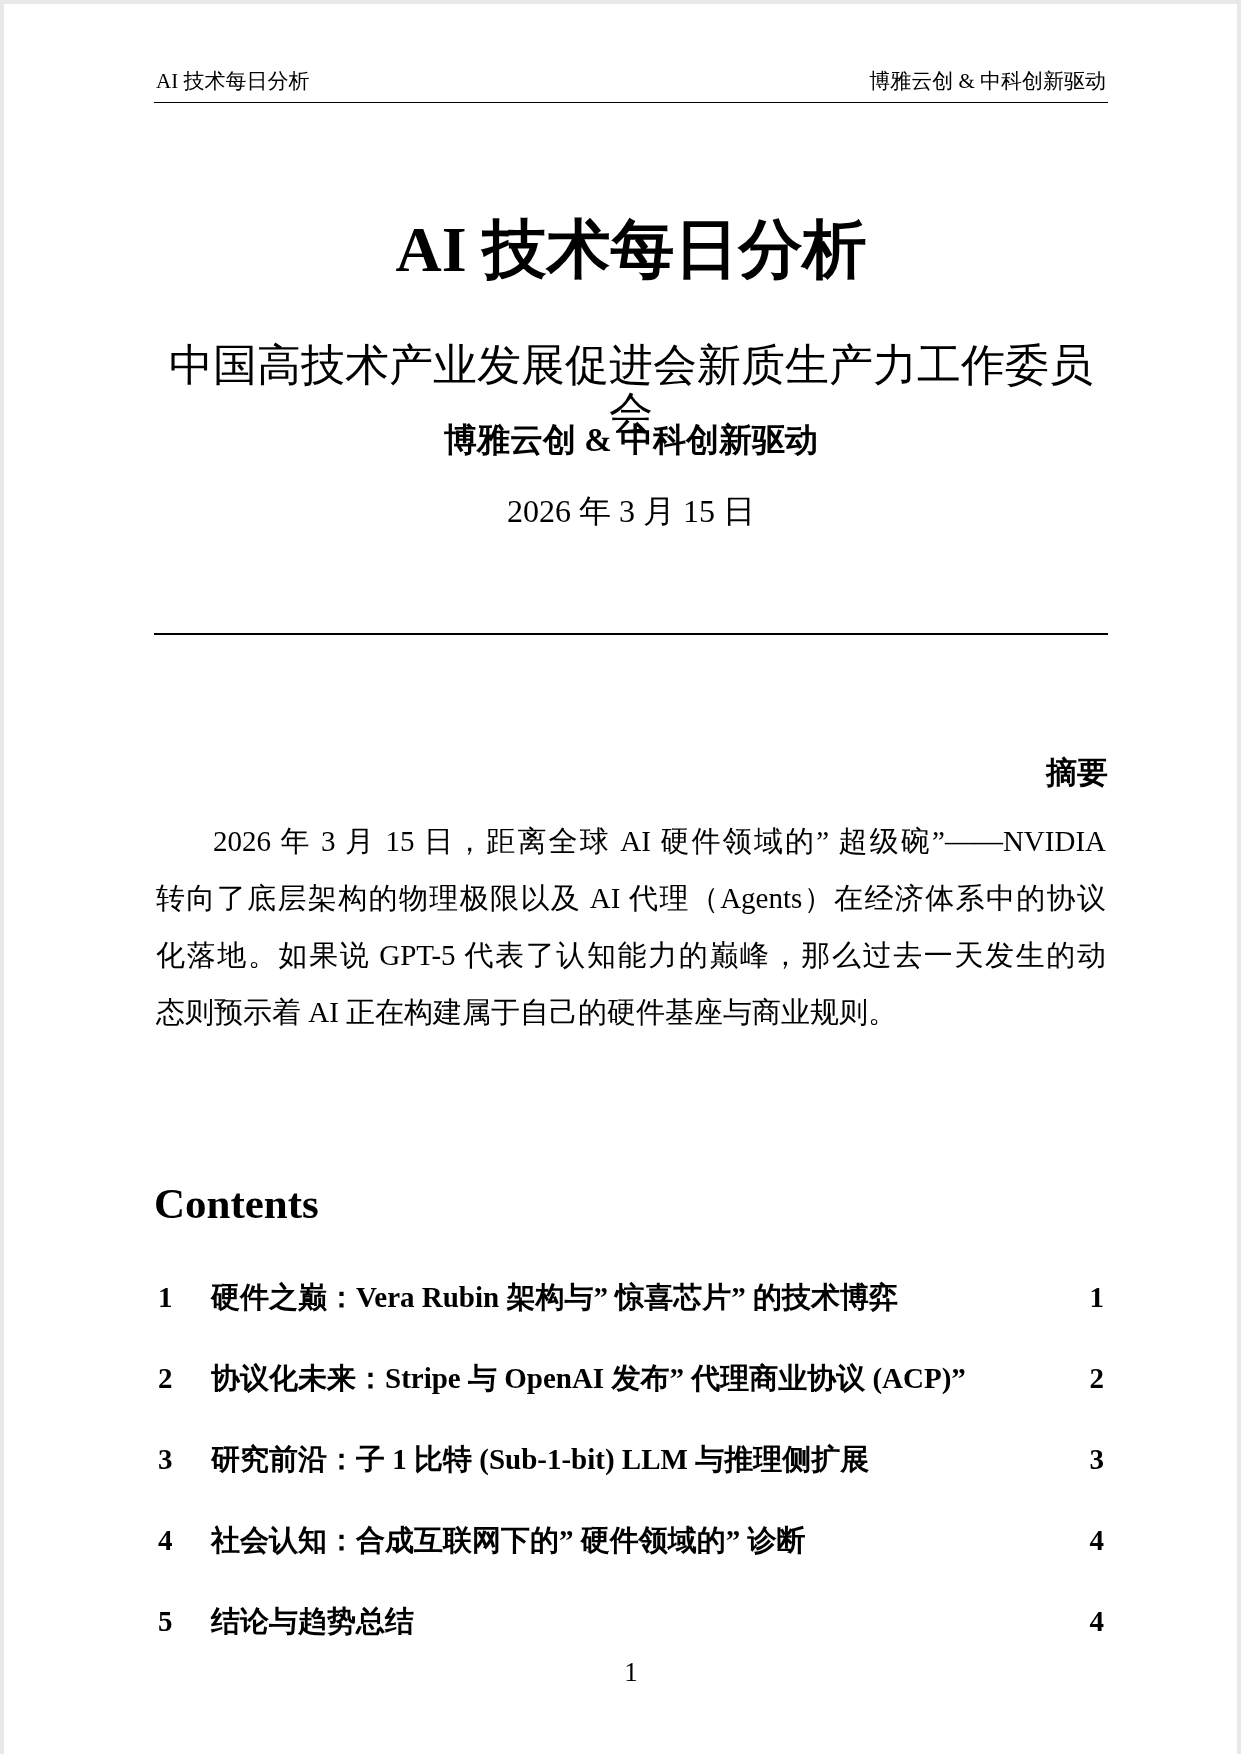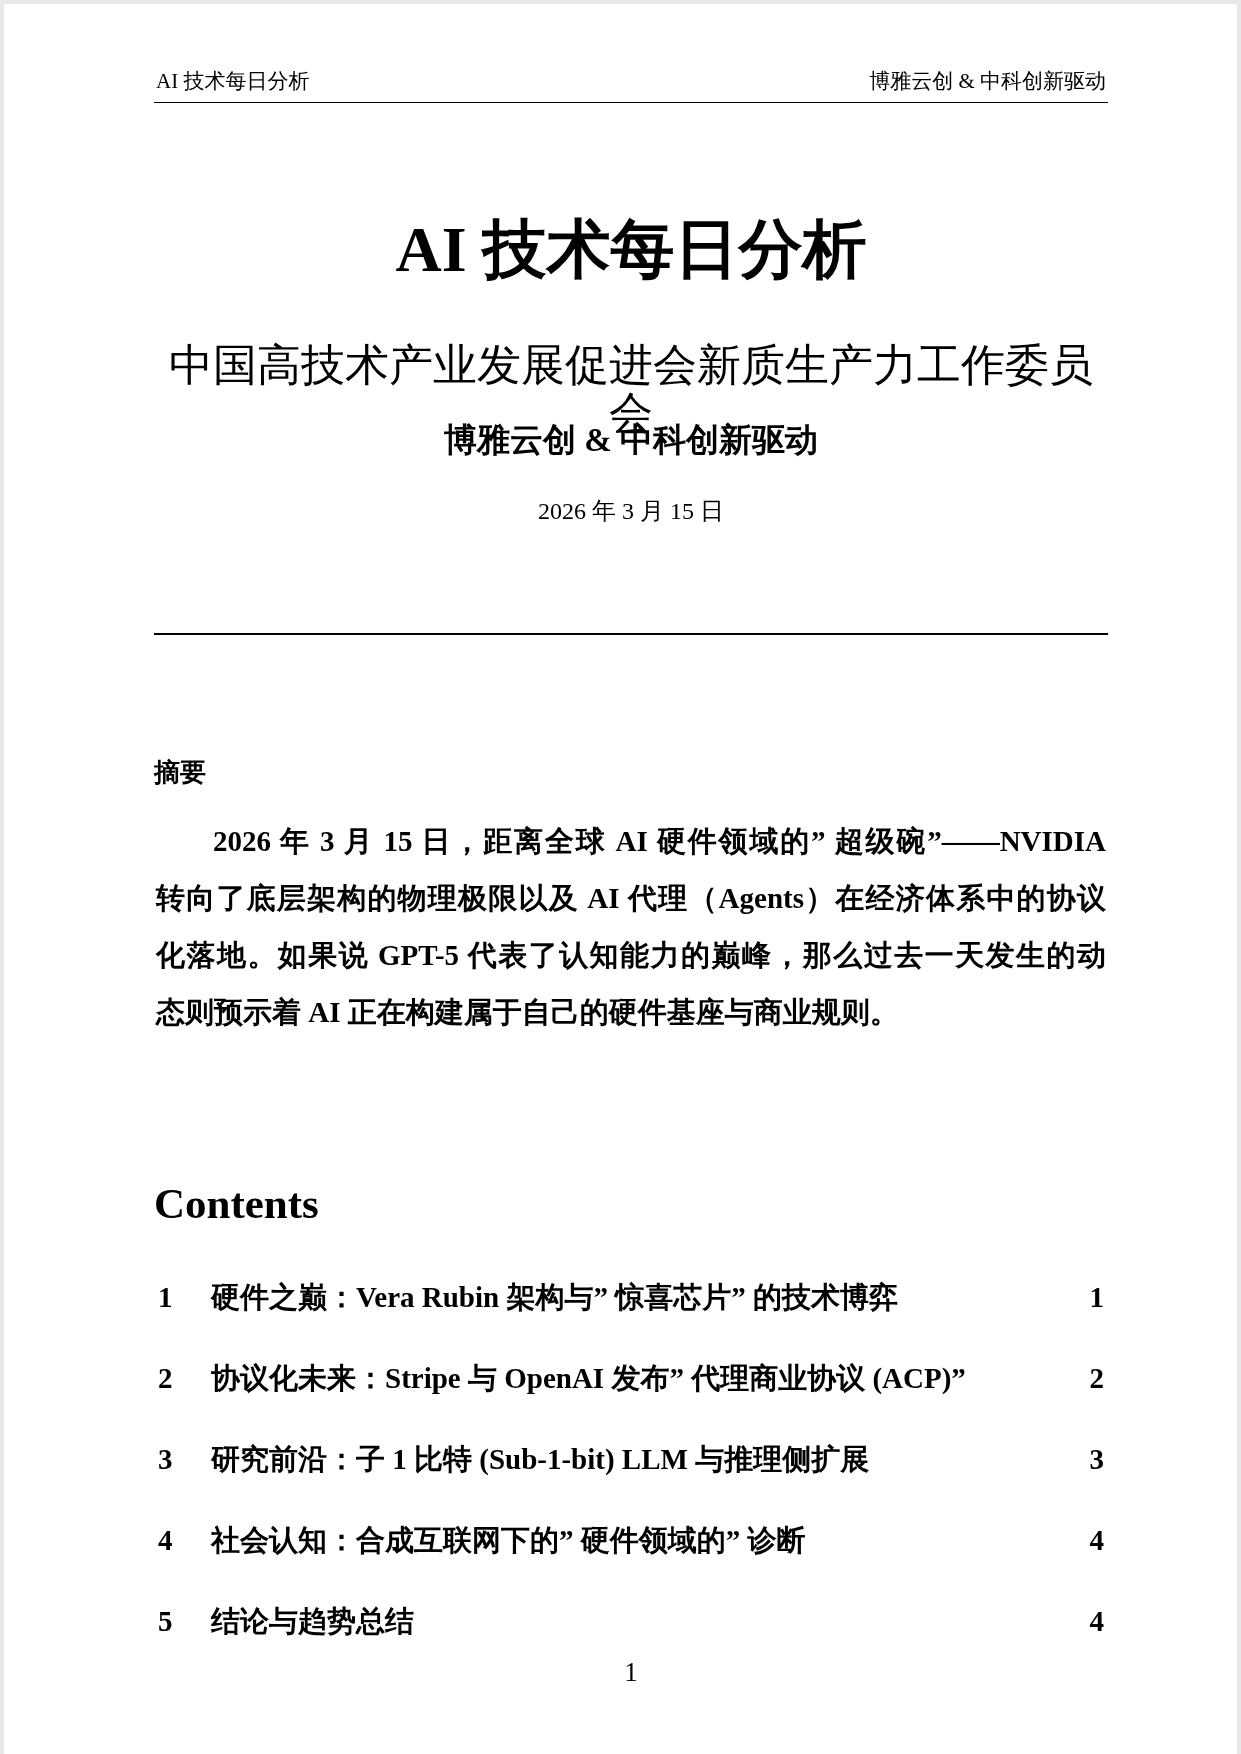--- a/index.html
+++ b/index.html
@@ -49,44 +49,44 @@
     top: 412px; left: 148px; right: 135px;
     text-align: center;
     font-size: 33px;
     font-weight: bold;
     line-height: 44px;
   }
   .doc-date {
     position: absolute;
     top: 486px; left: 148px; right: 135px;
     text-align: center;
-    font-size: 24px;
+    font-size: 32px;
     line-height: 38px;
   }
   .mid-rule {
     position: absolute;
     top: 627px; left: 148px; right: 135px;
     height: 2px;
     background: #000000;
   }
   .abstract-heading {
     position: absolute;
     top: 748px; left: 148px; right: 135px;
-    text-align: left;
-    font-size: 26px;
+    text-align: right;
+    font-size: 31px;
     font-weight: bold;
     line-height: 38px;
   }
   .abstract-body {
     position: absolute;
     top: 806px; left: 148px; right: 135px;
     font-size: 29px;
     line-height: 55px;
   }
-  .aline { text-align: justify; text-align-last: justify; white-space: normal; font-weight: bold; }
+  .aline { text-align: justify; text-align-last: justify; white-space: normal; }
   .aline.first { text-indent: 57px; }
   .aline.last { text-align-last: left; }
   .contents-heading {
     position: absolute;
     top: 1176px; left: 148px; right: 135px;
     font-size: 43px;
     font-weight: bold;
     line-height: 44px;
   }
   .toc {

